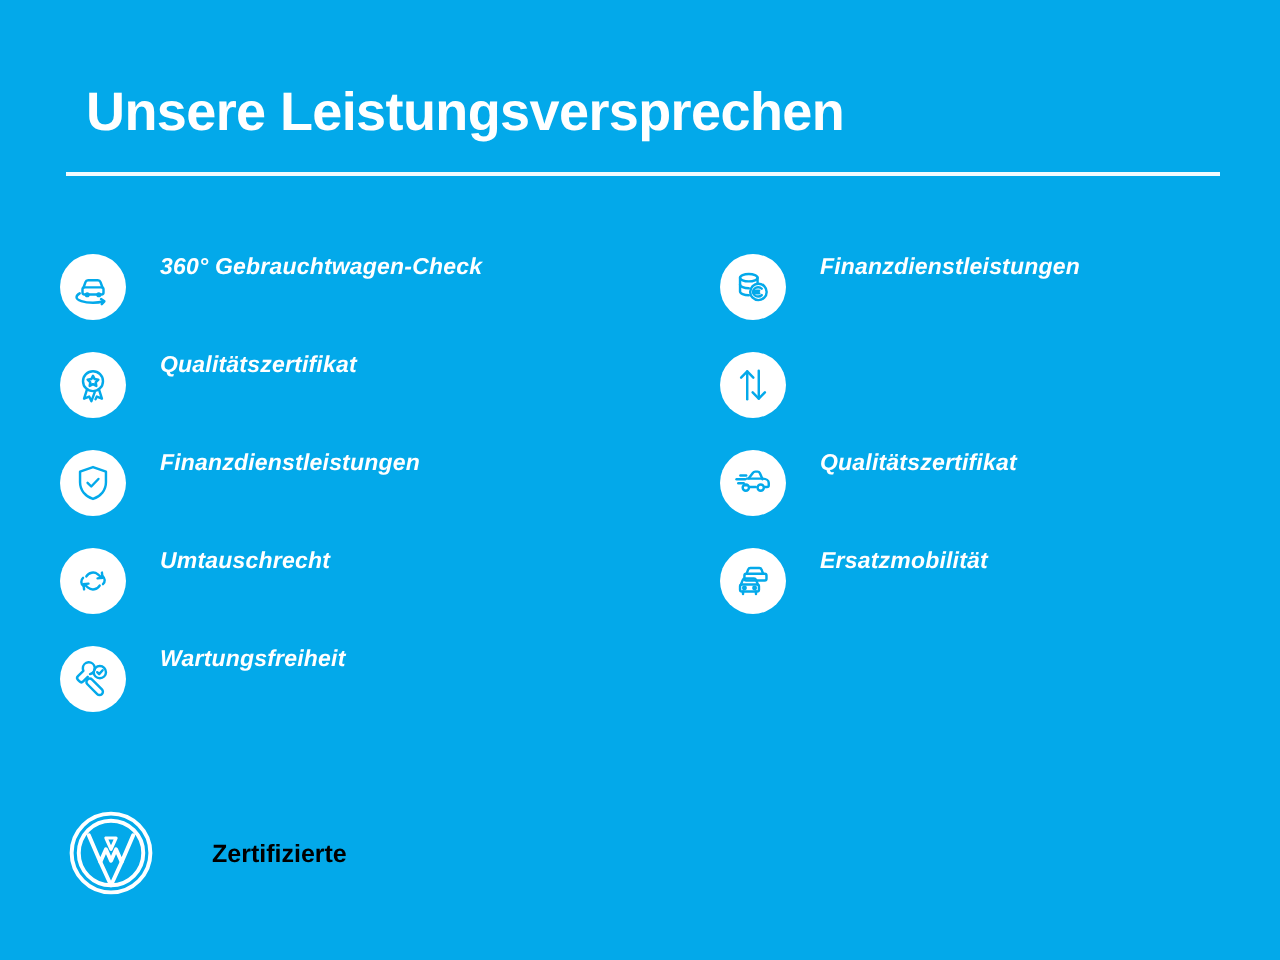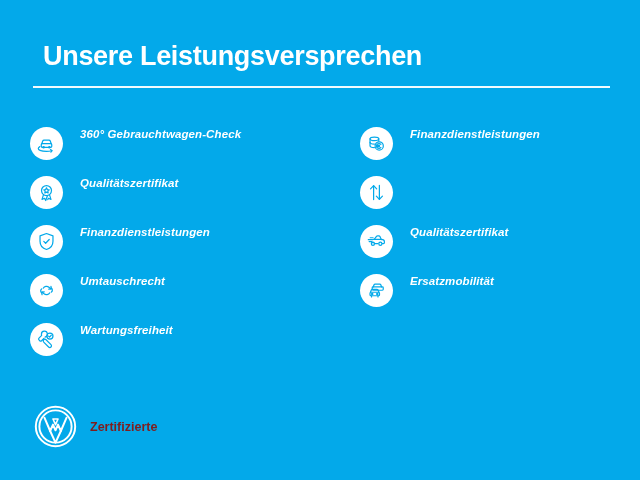--- a/index.html
+++ b/index.html
@@ -101,22 +101,22 @@
     top: 404px;
     display: flex;
     align-items: center;
   }
   .vw-mark {
     width: 45px;
     height: 45px;
     display: block;
   }
   .footer-text {
-    margin-left: 12px;
-    color: #7f1d1d;
+    margin-left: 28px;
+    color: #000000;
     font-size: 12.5px;
     font-weight: bold;
     line-height: 16px;
     white-space: nowrap;
   }
   .footer-text span { display: block; }
 </style>
 </head>
 <body>
 

